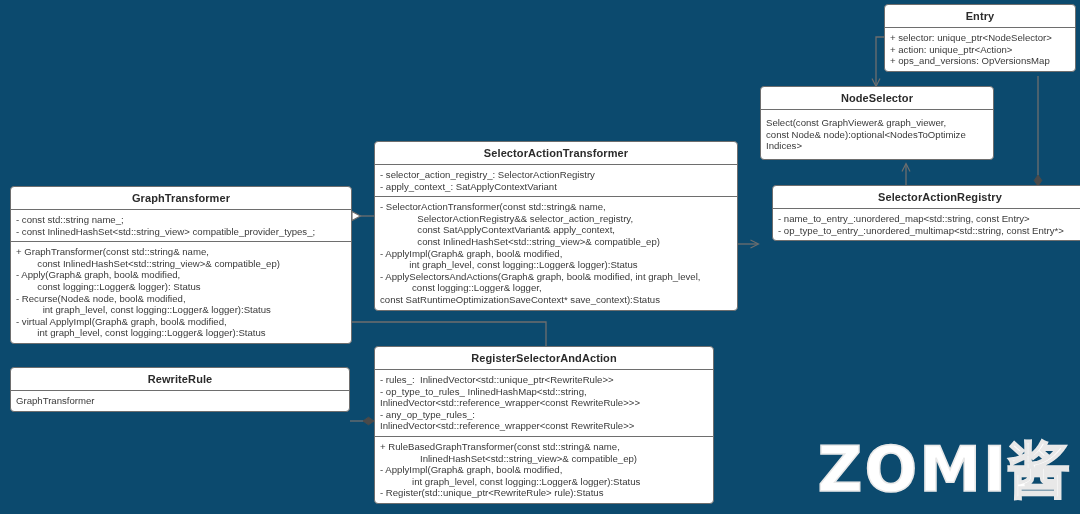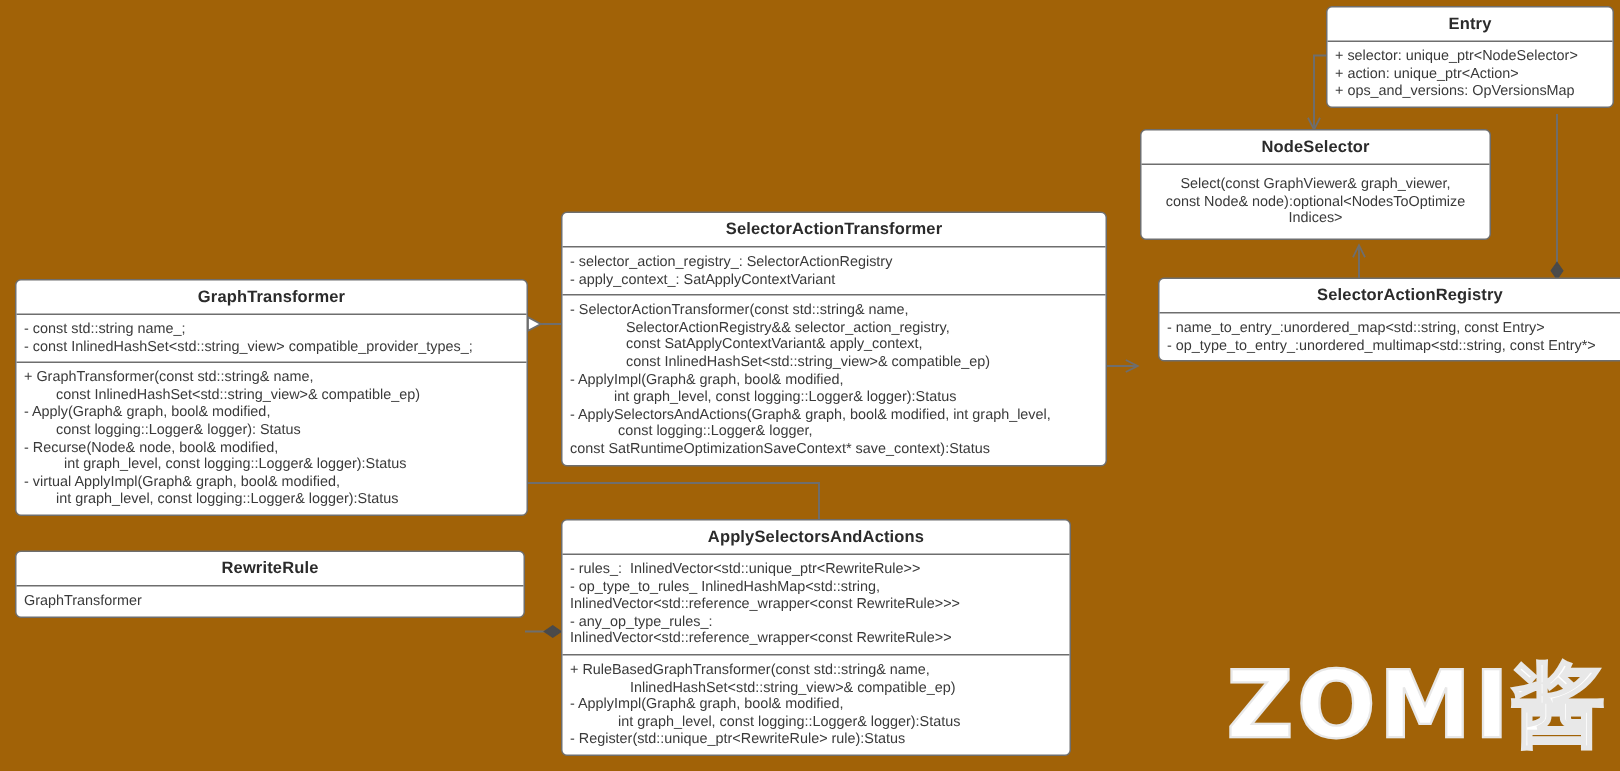--- a/index.html
+++ b/index.html
@@ -4,21 +4,21 @@
 <style>
   html, body {
     margin: 0;
     padding: 0;
     background: #ffffff;
   }
   #canvas {
     position: relative;
     width: 1080px;
     height: 514px;
-    background: #a16207;
+    background: #0c4a6e;
     font-family: "Liberation Sans", sans-serif;
     overflow: hidden;
   }
   .uml-class {
     position: absolute;
     box-sizing: border-box;
     border: 1.3px solid #6e6e6e;
     border-radius: 4px;
     background: #ffffff;
     z-index: 5;
@@ -106,21 +106,21 @@
 
   <div class="uml-class" style="left:884px; top:4px; width:192px;">
     <div class="uml-title">Entry</div>
     <div class="uml-section">+ selector: unique_ptr&lt;NodeSelector&gt;
 + action: unique_ptr&lt;Action&gt;
 + ops_and_versions: OpVersionsMap</div>
   </div>
 
   <div class="uml-class" style="left:760px; top:86px; width:234px;">
     <div class="uml-title">NodeSelector</div>
-    <div class="uml-section" style="padding-top:7px; padding-bottom:7px;text-align:center;">Select(const GraphViewer&amp; graph_viewer,
+    <div class="uml-section" style="padding-top:7px; padding-bottom:7px;">Select(const GraphViewer&amp; graph_viewer,
 const Node&amp; node):optional&lt;NodesToOptimize
 Indices&gt;</div>
   </div>
 
   <div class="uml-class" style="left:760px; top:185px; width:336px;margin-left:12px;">
     <div class="uml-title">SelectorActionRegistry</div>
     <div class="uml-section">- name_to_entry_:unordered_map&lt;std::string, const Entry&gt;
 - op_type_to_entry_:unordered_multimap&lt;std::string, const Entry*&gt;</div>
   </div>
 
@@ -152,21 +152,21 @@
             const logging::Logger&amp; logger,
 const SatRuntimeOptimizationSaveContext* save_context):Status</div>
   </div>
 
   <div class="uml-class" style="left:10px; top:367px; width:340px;">
     <div class="uml-title">RewriteRule</div>
     <div class="uml-section">GraphTransformer</div>
   </div>
 
   <div class="uml-class" style="left:374px; top:346px; width:340px;">
-    <div class="uml-title">ApplySelectorsAndActions</div>
+    <div class="uml-title">RegisterSelectorAndAction</div>
     <div class="uml-section">- rules_:  InlinedVector&lt;std::unique_ptr&lt;RewriteRule&gt;&gt;
 - op_type_to_rules_ InlinedHashMap&lt;std::string,
 InlinedVector&lt;std::reference_wrapper&lt;const RewriteRule&gt;&gt;&gt;
 - any_op_type_rules_:
 InlinedVector&lt;std::reference_wrapper&lt;const RewriteRule&gt;&gt;</div>
     <div class="uml-section">+ RuleBasedGraphTransformer(const std::string&amp; name,
                InlinedHashSet&lt;std::string_view&gt;&amp; compatible_ep)
 - ApplyImpl(Graph&amp; graph, bool&amp; modified,
             int graph_level, const logging::Logger&amp; logger):Status
 - Register(std::unique_ptr&lt;RewriteRule&gt; rule):Status</div>

